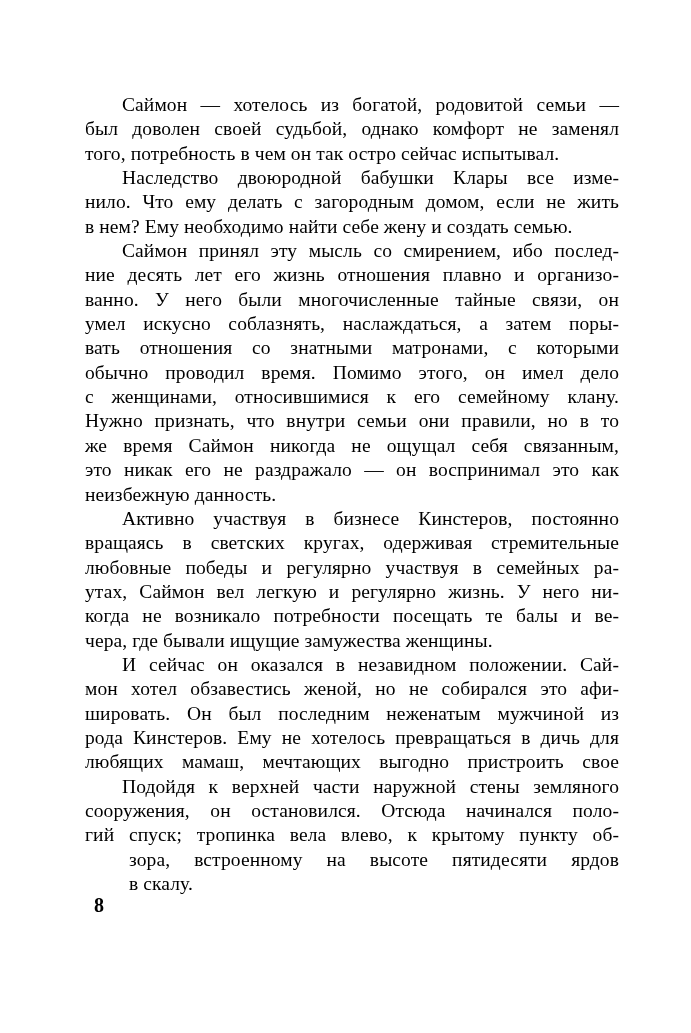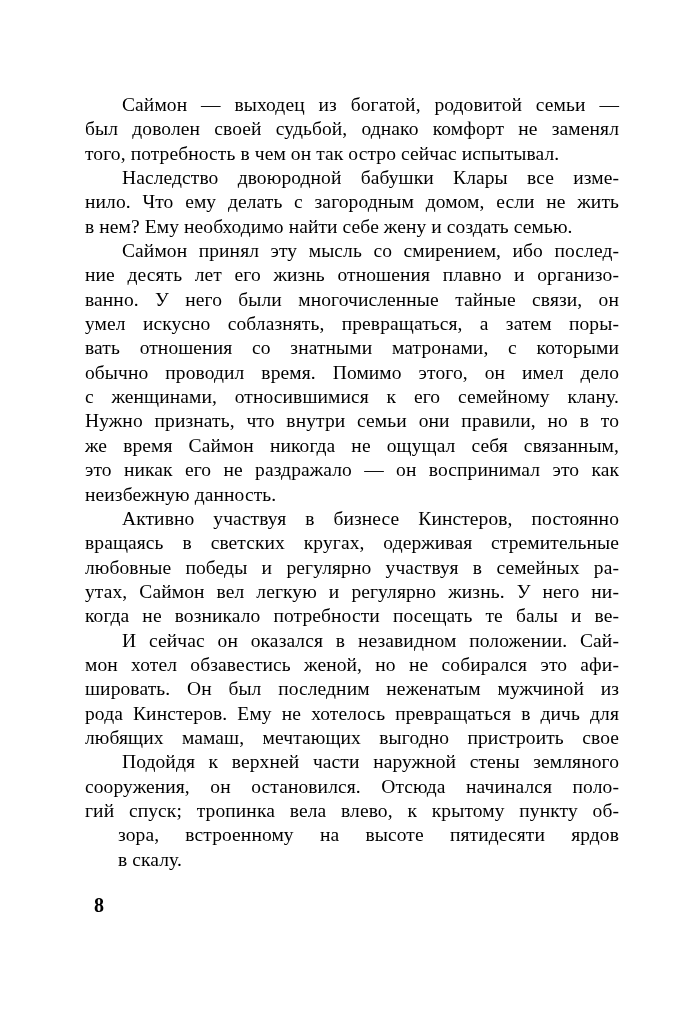--- a/index.html
+++ b/index.html
@@ -32,58 +32,59 @@
     white-space: nowrap;
   }
   .line.last {
     text-align: right;
     text-align-last: left;
   }
   .line.pindent {
     text-indent: 37px;
   }
   .line.shift {
-    margin-left: 33px;
+    margin-left: 44px;
   }
   .page-number {
     position: absolute;
     left: 94px;
     top: 893px;
     font-size: 20px;
     font-weight: bold;
     line-height: 24.35px;
   }
 </style>
 </head>
 <body>
 
 <div class="page">
   <div class="text-block">
-    <div class="line pindent">Саймон — выходец из богатой, родовитой семьи —</div>
+    <div class="line pindent">Саймон — хотелось из богатой, родовитой семьи —</div>
     <div class="line">был доволен своей судьбой, однако комфорт не заменял</div>
     <div class="line last">того, потребность в чем он так остро сейчас испытывал.</div>
     <div class="line pindent">Наследство двоюродной бабушки Клары все изме-</div>
     <div class="line">нило. Что ему делать с загородным домом, если не жить</div>
     <div class="line last">в нем? Ему необходимо найти себе жену и создать семью.</div>
     <div class="line pindent">Саймон принял эту мысль со смирением, ибо послед-</div>
     <div class="line">ние десять лет его жизнь отношения плавно и организо-</div>
     <div class="line">ванно. У него были многочисленные тайные связи, он</div>
-    <div class="line">умел искусно соблазнять, превращаться, а затем поры-</div>
+    <div class="line">умел искусно соблазнять, наслаждаться, а затем поры-</div>
     <div class="line">вать отношения со знатными матронами, с которыми</div>
     <div class="line">обычно проводил время. Помимо этого, он имел дело</div>
     <div class="line">с женщинами, относившимися к его семейному клану.</div>
     <div class="line">Нужно признать, что внутри семьи они правили, но в то</div>
     <div class="line">же время Саймон никогда не ощущал себя связанным,</div>
     <div class="line">это никак его не раздражало — он воспринимал это как</div>
     <div class="line last">неизбежную данность.</div>
     <div class="line pindent">Активно участвуя в бизнесе Кинстеров, постоянно</div>
     <div class="line">вращаясь в светских кругах, одерживая стремительные</div>
     <div class="line">любовные победы и регулярно участвуя в семейных ра-</div>
     <div class="line">утах, Саймон вел легкую и регулярно жизнь. У него ни-</div>
     <div class="line">когда не возникало потребности посещать те балы и ве-</div>
+    <div class="line last">чера, где бывали ищущие замужества женщины.</div>
     <div class="line pindent">И сейчас он оказался в незавидном положении. Сай-</div>
     <div class="line">мон хотел обзавестись женой, но не собирался это афи-</div>
     <div class="line">шировать. Он был последним неженатым мужчиной из</div>
     <div class="line">рода Кинстеров. Ему не хотелось превращаться в дичь для</div>
     <div class="line">любящих мамаш, мечтающих выгодно пристроить свое</div>
     <div class="line pindent">Подойдя к верхней части наружной стены земляного</div>
     <div class="line">сооружения, он остановился. Отсюда начинался поло-</div>
     <div class="line">гий спуск; тропинка вела влево, к крытому пункту об-</div>
     <div class="line shift">зора, встроенному на высоте пятидесяти ярдов</div>
     <div class="line shift last">в скалу.</div>

